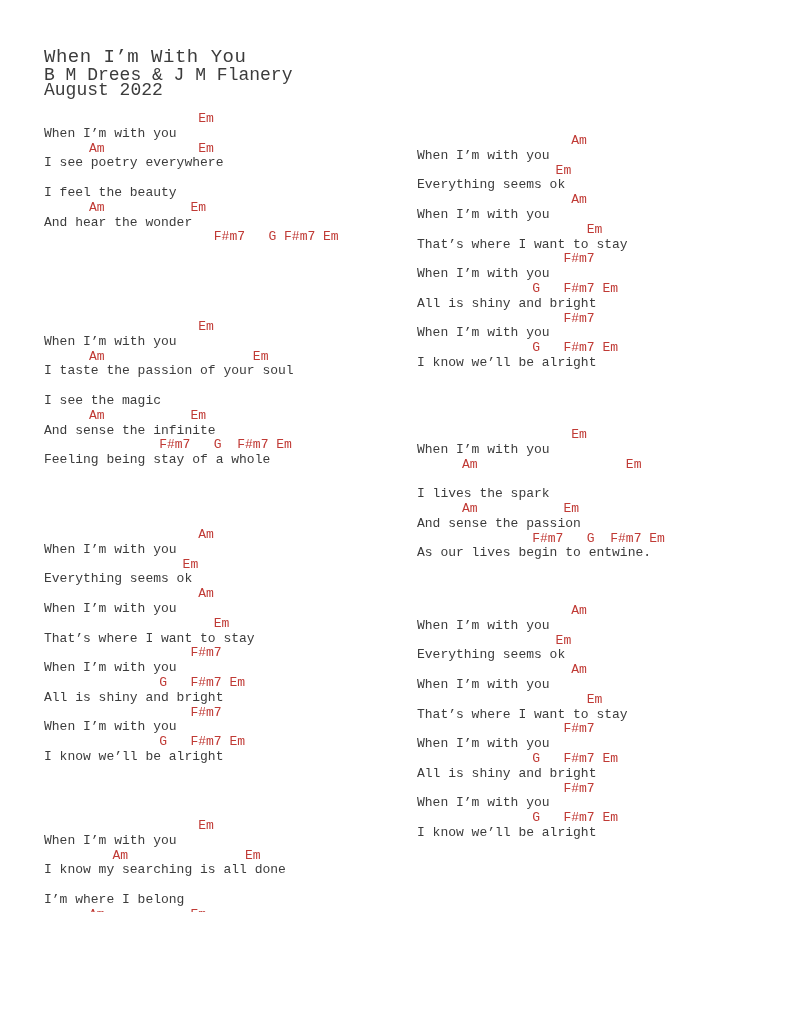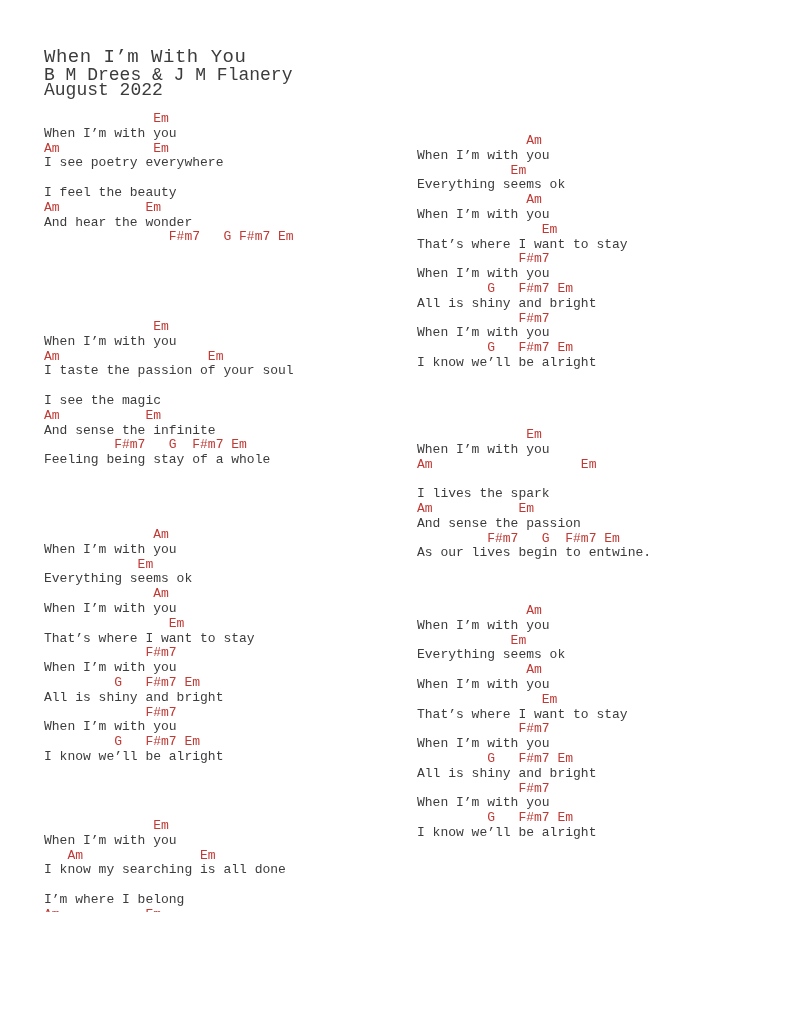--- a/index.html
+++ b/index.html
@@ -37,20 +37,21 @@
     position: absolute;
   }
   .line {
     font-size: 13px;
     line-height: 14.8px;
     height: 14.8px;
     white-space: pre;
   }
   .line.chord {
     color: var(--chord, #c03a35);
+    margin-left: 45px;
   }
   .line.lyric {
     color: var(--lyric, #3c3c3c);
   }
 </style>
 </head>
 <body>
 
 <div class="page">
   <div class="header">

